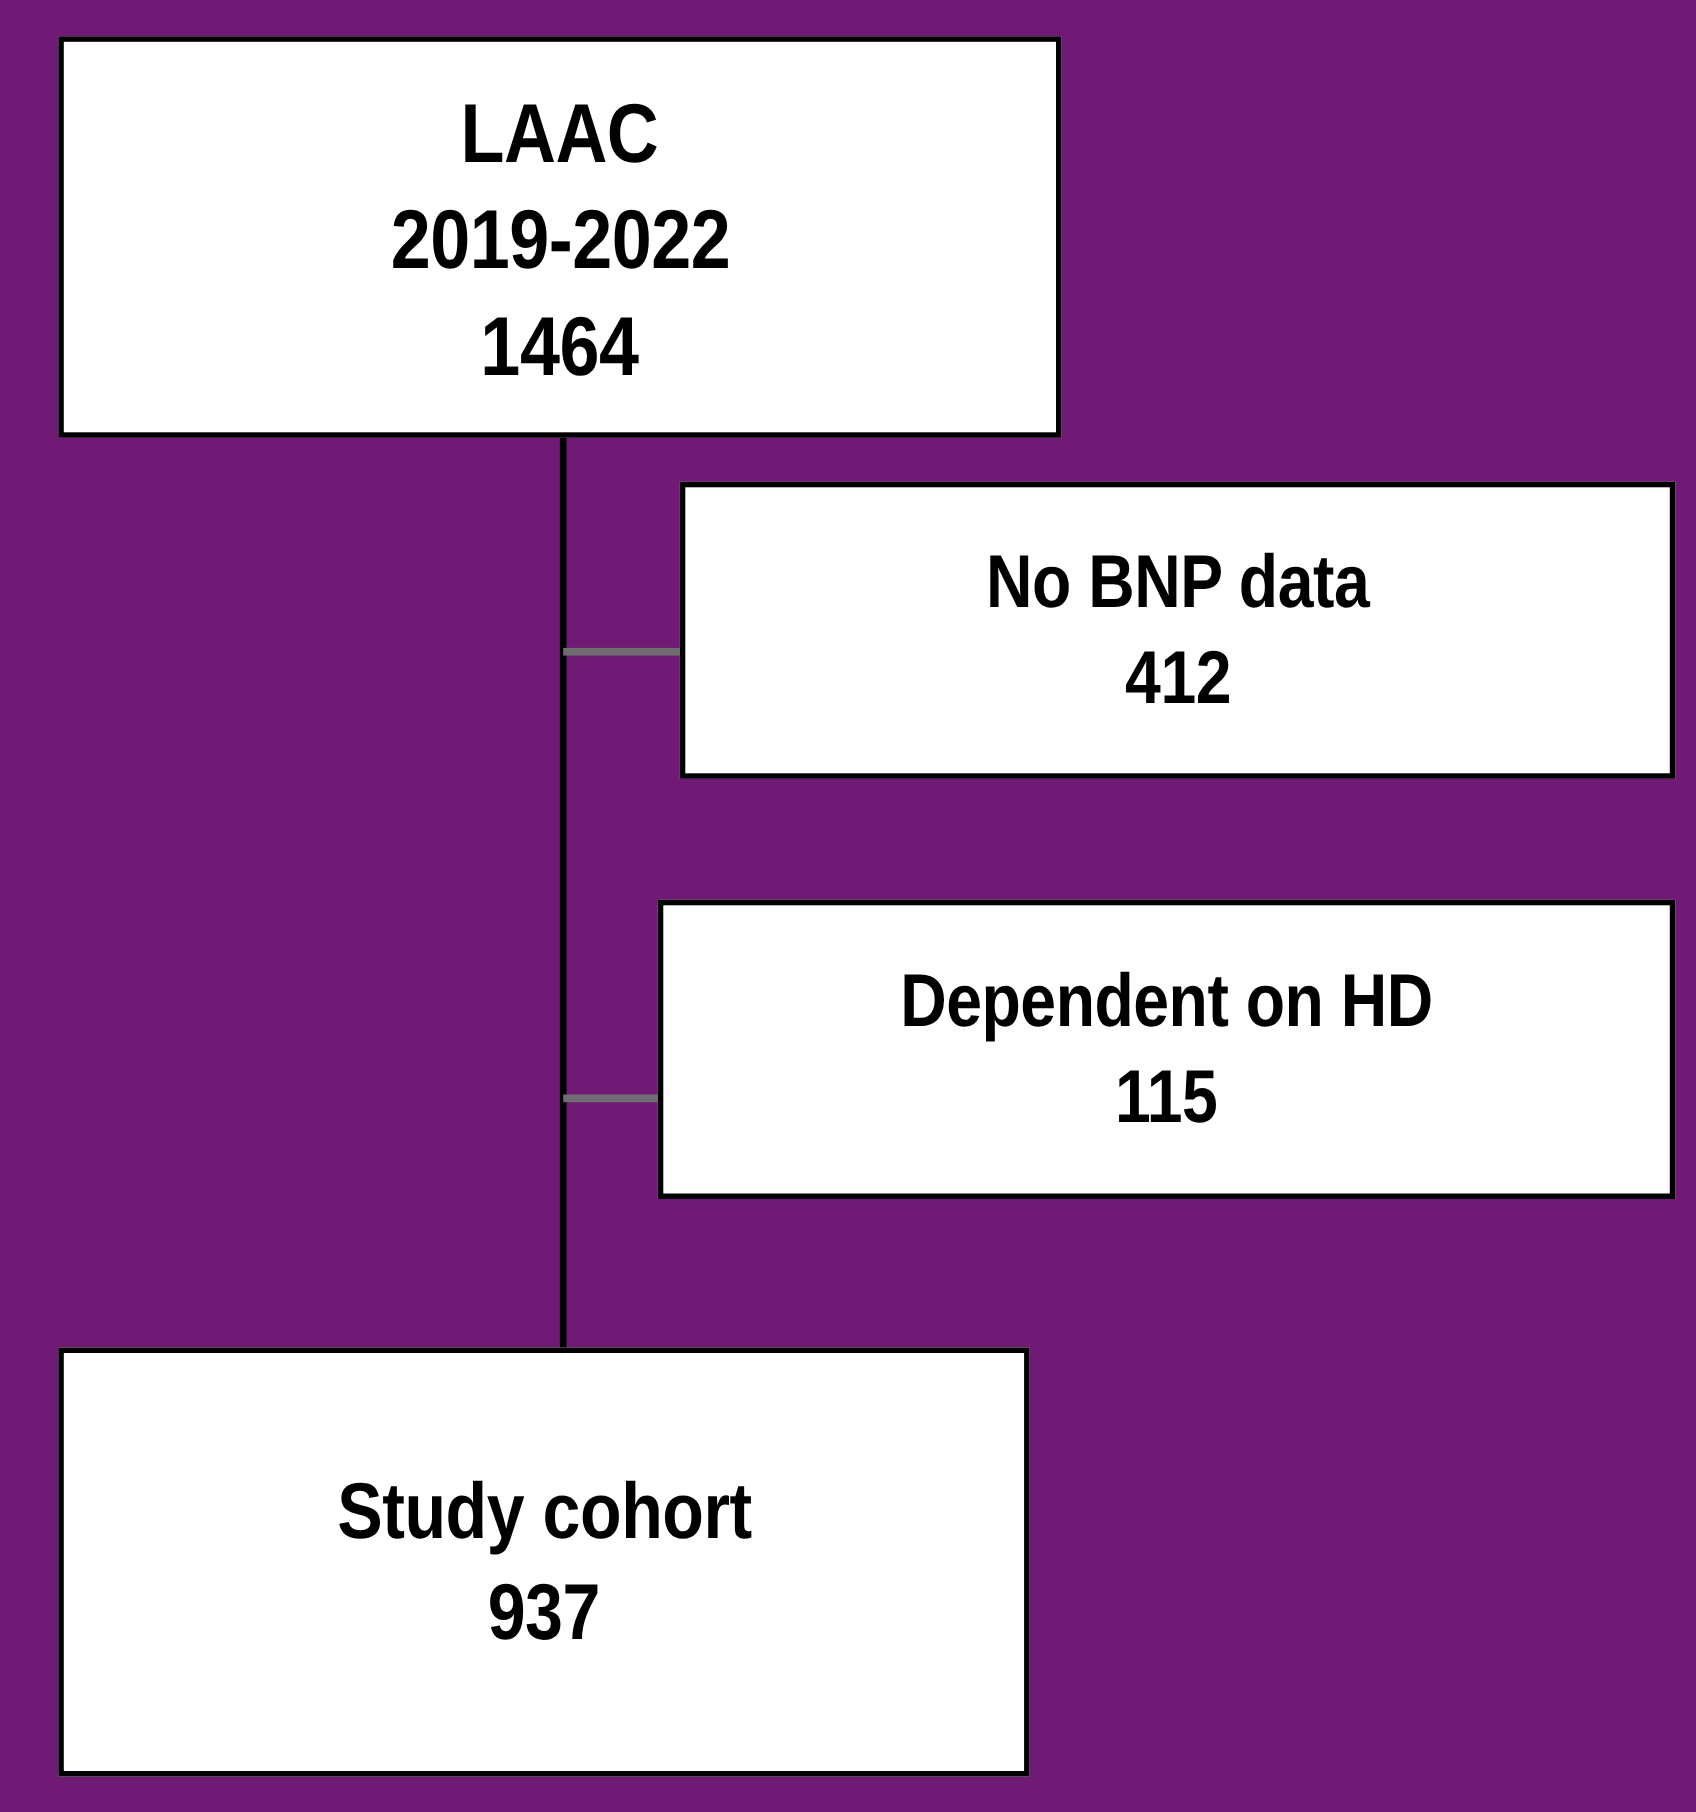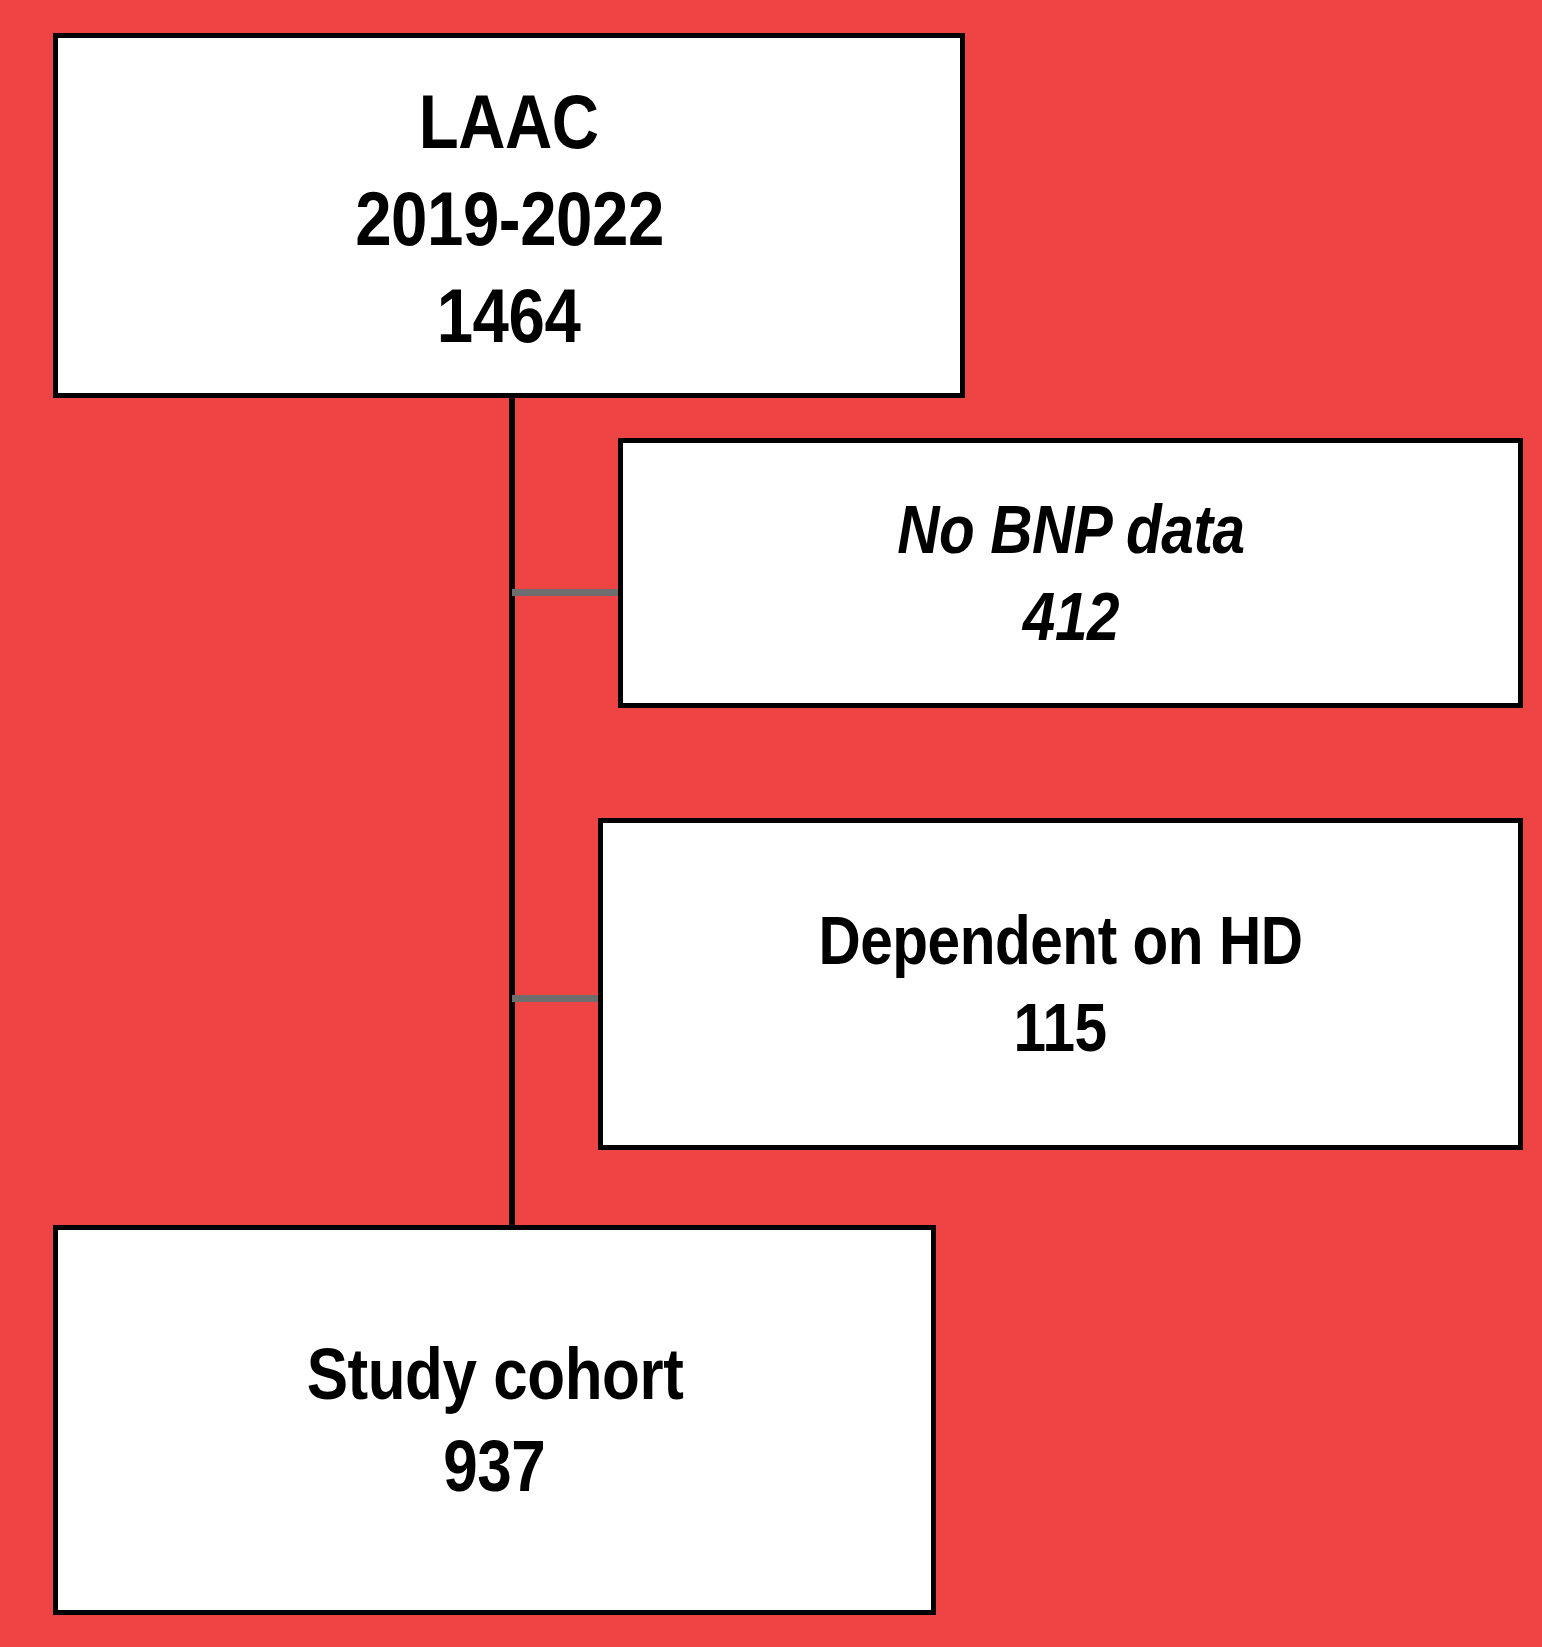--- a/index.html
+++ b/index.html
@@ -8,21 +8,21 @@
     padding: 0;
     background: #ffffff;
   }
   body {
     font-family: "Liberation Sans", sans-serif;
   }
   #flow-canvas {
     position: relative;
     width: 1542px;
     height: 1647px;
-    background: #ef4444;
+    background: #701a75;
     overflow: hidden;
   }
   .flow-box {
     position: absolute;
     box-sizing: border-box;
     background: #ffffff;
     border: 5px solid #000000;
     display: flex;
     flex-direction: column;
     align-items: center;
@@ -48,30 +48,29 @@
     padding-top: 6px;
   }
   #box-source .box-line { font-size: 76px; }
 
   
   #box-exclusion-1 {
     left: 618px;
     top: 438px;
     width: 905px;
     height: 270px;
-    font-style: italic;
   }
   #box-exclusion-1 .box-line { font-size: 68px; }
 
   
   #box-exclusion-2 {
     left: 598px;
     top: 818px;
     width: 925px;
-    height: 332px;
+    height: 272px;
   }
   #box-exclusion-2 .box-line { font-size: 68px; }
 
   
   #box-final {
     left: 53px;
     top: 1225px;
     width: 883px;
     height: 390px;
   }

